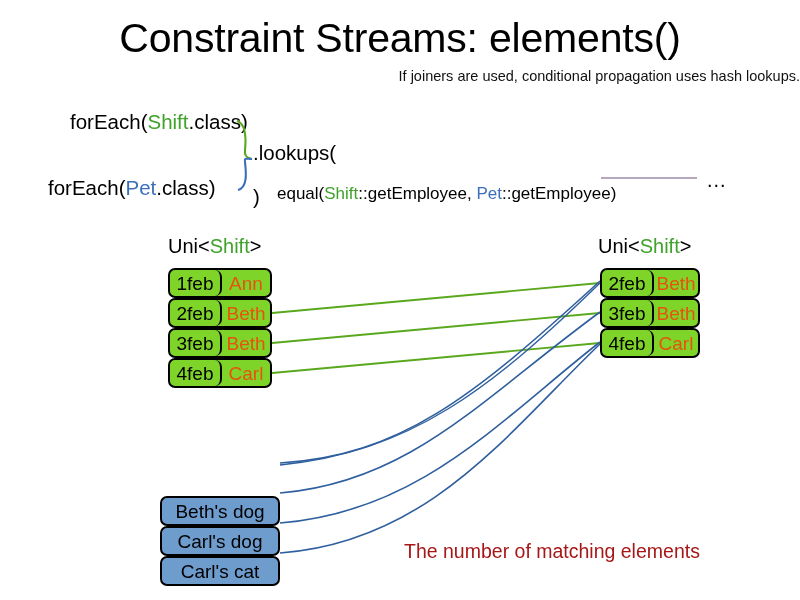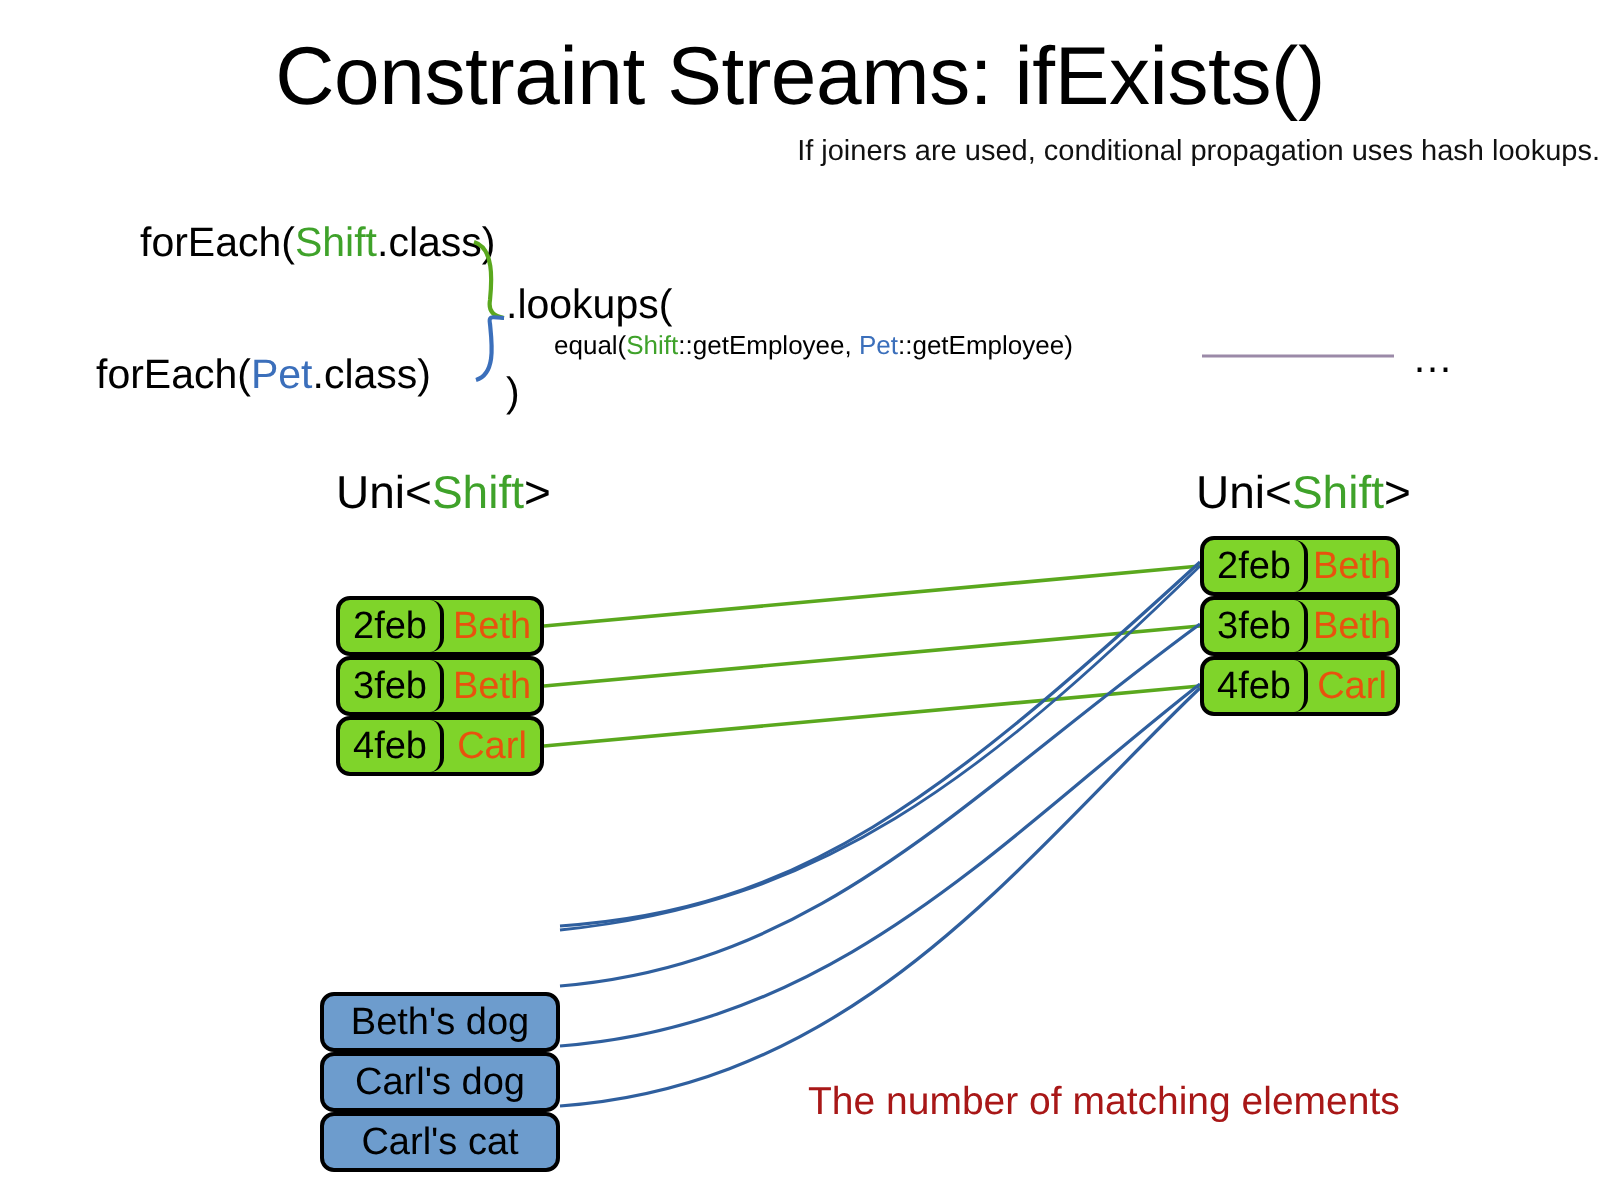--- a/index.html
+++ b/index.html
@@ -49,31 +49,31 @@
   .code-line {
     position: absolute;
     font-size: 20.5px;
     line-height: 24px;
     white-space: pre;
     color: #000000;
   }
   #code-foreach-shift { left: 48px; top: 110px; margin-left: 22px; }
   #code-foreach-pet   { left: 48px; top: 176px; }
   #code-ifexists      { left: 253px; top: 141px; }
-  #code-equal         { left: 277px; top: 164px; font-size: 13px; line-height: 18px; }
+  #code-equal         { left: 277px; top: 185px; font-size: 17px; line-height: 18px; }
   #code-close-paren   { left: 253px; top: 185px; }
   #code-ellipsis      { left: 706px; top: 168px; font-size: 20.5px; }
 
   .tok-shift { color: #3fa22a; }
   .tok-pet   { color: #3b6fbb; }
 
   
   .stream-label {
     position: absolute;
-    font-size: 23px;
+    font-size: 20px;
     line-height: 24px;
     white-space: pre;
     color: #000000;
   }
   #label-shift-left  { left: 168px; top: 234px; }
   #label-shift-right { left: 598px; top: 234px; }
   #label-pet         { left: 170px; top: 417px; }
 
   
   .fact-box {
@@ -132,21 +132,21 @@
     width: 800px;
     height: 600px;
     pointer-events: none;
   }
 </style>
 </head>
 <body>
 
 <div class="slide">
 
-  <div class="title">Constraint Streams: ifExists()</div>
+  <div class="title">Constraint Streams: elements()</div>
   <div class="subtitle">If joiners are used, conditional propagation uses hash lookups.</div>
 
   <div class="code-line" id="code-foreach-shift"><span>forEach(</span><span class="tok-shift">Shift</span><span>.class)</span></div>
 
   <div class="code-line" id="code-foreach-pet"><span>forEach(</span><span class="tok-pet">Pet</span><span>.class)</span></div>
 
   <div class="code-line" id="code-ifexists">.lookups(</div>
 
   <div class="code-line" id="code-equal"><span>equal(</span><span class="tok-shift">Shift</span><span>::getEmployee, </span><span class="tok-pet">Pet</span><span>::getEmployee)</span></div>
 
@@ -171,20 +171,24 @@
     <line x1="272" y1="343" x2="600" y2="313" stroke="#5aa81e" stroke-width="1.8"></line>
     <line x1="272" y1="373" x2="600" y2="343" stroke="#5aa81e" stroke-width="1.8"></line>
 
     <path d="M 280,463 C 400,455 470,400 600,281" fill="none" stroke="#2f5f9e" stroke-width="1.6"></path>
     <path d="M 280,493 C 410,482 480,400 600,312" fill="none" stroke="#2f5f9e" stroke-width="1.6"></path>
     <path d="M 280,523 C 420,512 500,420 600,342" fill="none" stroke="#2f5f9e" stroke-width="1.6"></path>
     <path d="M 280,553 C 430,542 510,430 600,344" fill="none" stroke="#2f5f9e" stroke-width="1.6"></path>
     <path d="M 280,465 C 410,452 490,390 600,283" fill="none" stroke="#2f5f9e" stroke-width="1.4"></path>
   </svg>
 
+  <div class="fact-box green" style="left:168px; top:268px; width:104px;">
+    <div class="cell cell-date">1feb</div>
+    <div class="cell cell-name">Ann</div>
+  </div>
   <div class="fact-box green" style="left:168px; top:298px; width:104px;">
     <div class="cell cell-date">2feb</div>
     <div class="cell cell-name">Beth</div>
   </div>
   <div class="fact-box green" style="left:168px; top:328px; width:104px;">
     <div class="cell cell-date">3feb</div>
     <div class="cell cell-name">Beth</div>
   </div>
   <div class="fact-box green" style="left:168px; top:358px; width:104px;">
     <div class="cell cell-date">4feb</div>

